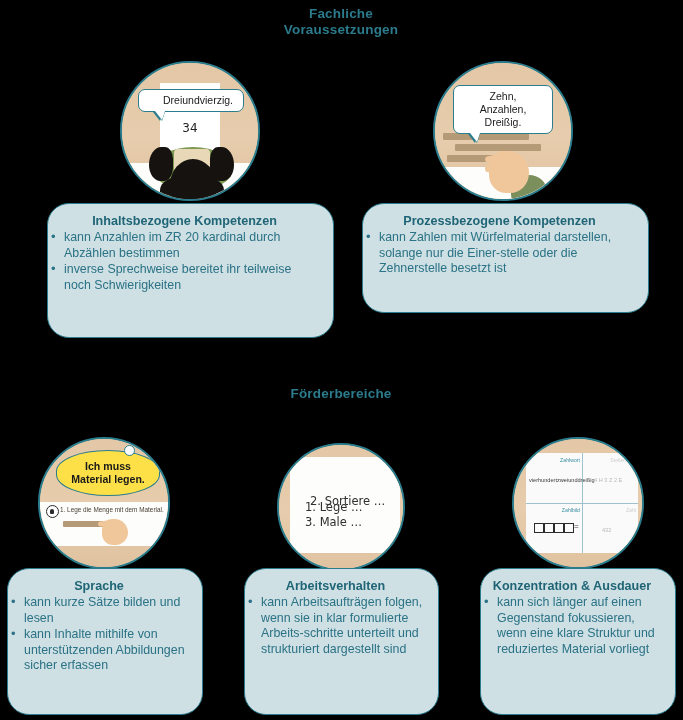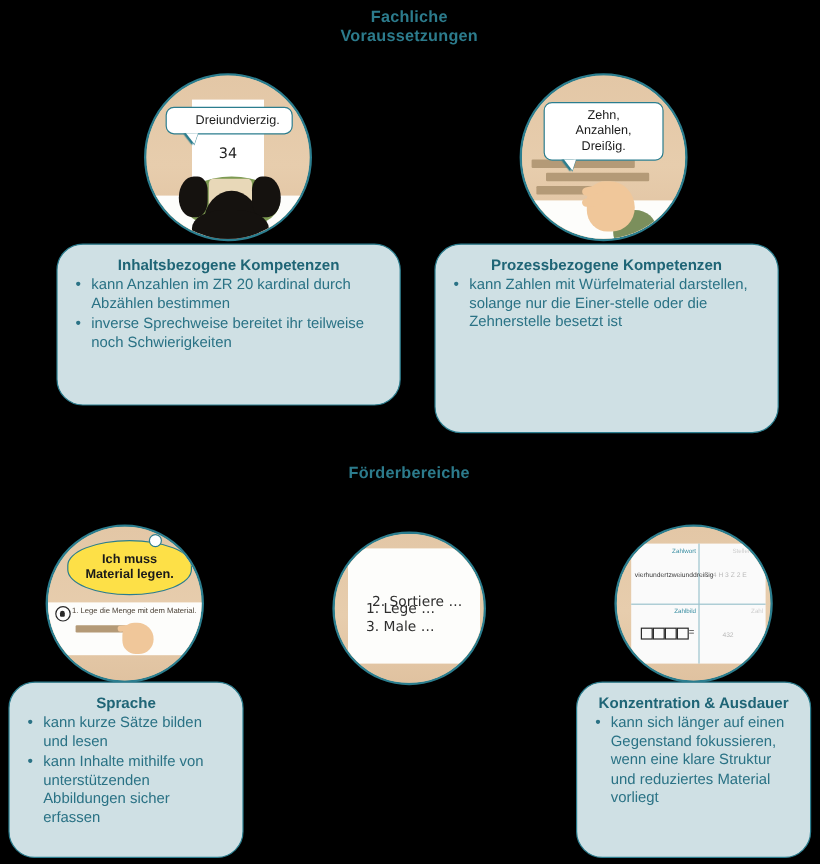--- a/index.html
+++ b/index.html
@@ -27,21 +27,21 @@
   #title-foerder{left:241px;top:386px;width:200px;}
 
   
   .infobox{
     position:absolute;
     background:#cfe0e4;
     border:1.6px solid #2b7d8e;
     border-radius:22px;
     box-sizing:border-box;
     color:#1f6576;
-    padding:10px 12px 8px 12px;
+    padding:10px 12px 8px 0;
   }
   .infobox .bx-title{
     text-align:center;
     font-weight:bold;
     font-size:12.6px;
     line-height:15px;
     color:#1f6576;
     margin:0 0 1px 0;
   }
   .infobox ul{
@@ -216,21 +216,21 @@
   </div>
 
   <div class="infobox" style="left:47px;top:203px;width:287px;height:135px;">
     <div class="bx-title">Inhaltsbezogene Kompetenzen</div>
     <ul>
       <li>kann Anzahlen im ZR 20 kardinal durch Abzählen bestimmen</li>
       <li>inverse Sprechweise bereitet ihr teilweise noch Schwierigkeiten</li>
     </ul>
   </div>
 
-  <div class="infobox" style="left:362px;top:203px;width:287px;height:158px;">
+  <div class="infobox" style="left:362px;top:203px;width:287px;height:110px;">
     <div class="bx-title">Prozessbezogene Kompetenzen</div>
     <ul>
       <li>kann Zahlen mit Würfelmaterial darstellen, solange nur die Einer-stelle oder die Zehnerstelle besetzt ist</li>
     </ul>
   </div>
 
   <div class="circle" style="left:38px;top:437px;width:132px;height:132px;">
     <div class="c-inner">
       <div class="desk-tan"></div>
       <div class="step-strip" style="left:0;top:63px;width:132px;height:44px;"></div>
@@ -278,20 +278,26 @@
   </div>
 
   <div class="infobox" style="left:7px;top:568px;width:196px;height:147px;">
     <div class="bx-title">Sprache</div>
     <ul>
       <li>kann kurze Sätze bilden und lesen</li>
       <li>kann Inhalte mithilfe von unterstützenden Abbildungen sicher erfassen</li>
     </ul>
   </div>
 
+  <div class="infobox" style="left:244px;top:568px;width:195px;height:147px;">
+    <div class="bx-title">Arbeitsverhalten</div>
+    <ul>
+      <li>kann Arbeitsaufträgen folgen, wenn sie in klar formulierte Arbeits-schritte unterteilt und strukturiert dargestellt sind</li>
+    </ul>
+  </div>
 
   <div class="infobox" style="left:480px;top:568px;width:196px;height:147px;">
     <div class="bx-title">Konzentration &amp; Ausdauer</div>
     <ul>
       <li>kann sich länger auf einen Gegenstand fokussieren, wenn eine klare Struktur und reduziertes Material vorliegt</li>
     </ul>
   </div>
 
 </div>
 

